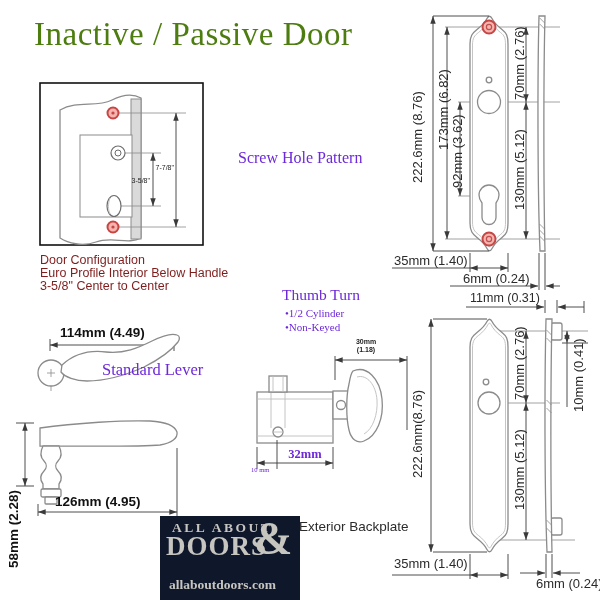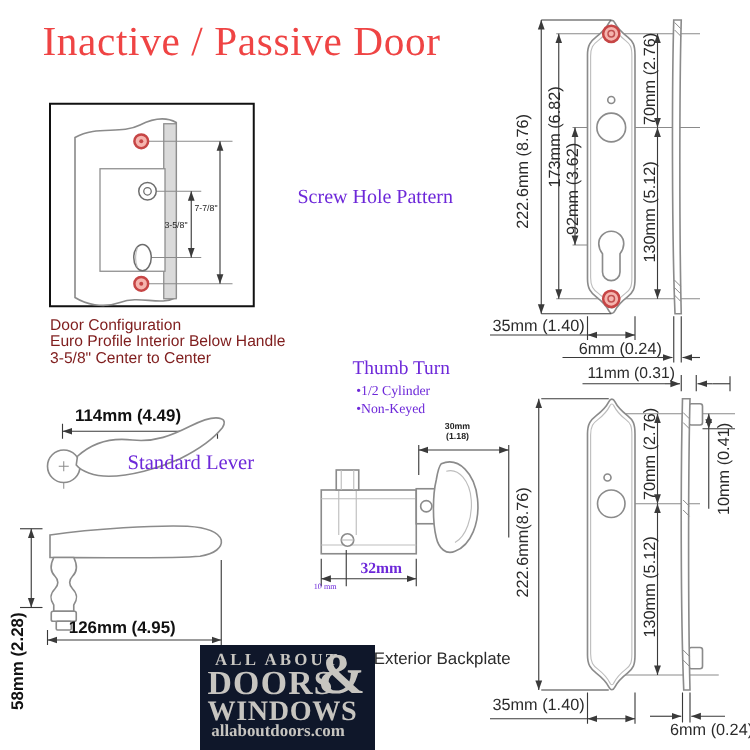--- a/index.html
+++ b/index.html
@@ -9,40 +9,39 @@
   .abs{position:absolute;white-space:nowrap}
   .art{position:absolute;left:0;top:0;width:600px;height:600px}
   
   .o{fill:#fff;stroke:#8b8b8b;stroke-width:1.3}
   .o2{fill:none;stroke:#bdbdbd;stroke-width:0.9}
   .ld{stroke:#8a8a8a;stroke-width:0.8;fill:none}
   .de{stroke:#3a3a3a;stroke-width:0.9;fill:none}
   .dm{stroke:#3a3a3a;stroke-width:0.9;fill:none;marker-start:url(#arw);marker-end:url(#arw)}
   .dme{stroke:#3a3a3a;stroke-width:0.9;fill:none;marker-end:url(#arw)}
   
-  .title{font-family:"Liberation Serif",serif;font-size:33px;letter-spacing:.5px;color:#ef4444}
+  .title{font-family:"Liberation Serif",serif;font-size:33px;letter-spacing:.5px;color:#4d7c0f}
   .sl{font-family:"Liberation Serif",serif;color:#6d28d9}
   .hl{font-size:13px;color:#2b2b2b}
   .vl{transform:rotate(-90deg);transform-origin:0 0;font-size:13px;color:#2b2b2b}
   .bd{font-weight:bold;font-size:13.5px;color:#111}
   .tiny{font-size:7px;color:#222}
   .cfg{font-size:12.5px;line-height:13px;color:#7f1d1d}
   .wm{position:absolute;left:160px;top:516px;width:140px;height:92px;background:#0f172a}
   .wm div{position:absolute;font-family:"Liberation Serif",serif;font-weight:bold;color:#c7c5c0;white-space:nowrap}
 </style>
 </head>
 <body>
 
 <div class="stage">
 
   <div class="wm">
     <div style="left:12px;top:4px;font-size:13.5px;letter-spacing:2.5px">ALL ABOUT</div>
     <div style="left:94px;top:-4px;font-size:46px">&amp;</div>
     <div style="left:6px;top:15px;font-size:27px;letter-spacing:1px">DOORS</div>
-    <div style="left:6px;top:40px;font-size:22.5px;letter-spacing:.5px">WINDOWS</div>
     <div style="left:9px;top:61px;font-size:13.5px">allaboutdoors.com</div>
   </div>
 
   <svg class="art" viewBox="0 0 600 600">
     <defs>
       <marker id="arw" viewBox="0 0 10 8" markerWidth="8" markerHeight="6.4" refX="9.6" refY="4" orient="auto-start-reverse" markerUnits="userSpaceOnUse">
         <path d="M0,0.6 L9.6,4 L0,7.4 Z" fill="#3a3a3a"></path>
       </marker>
     </defs>
 

